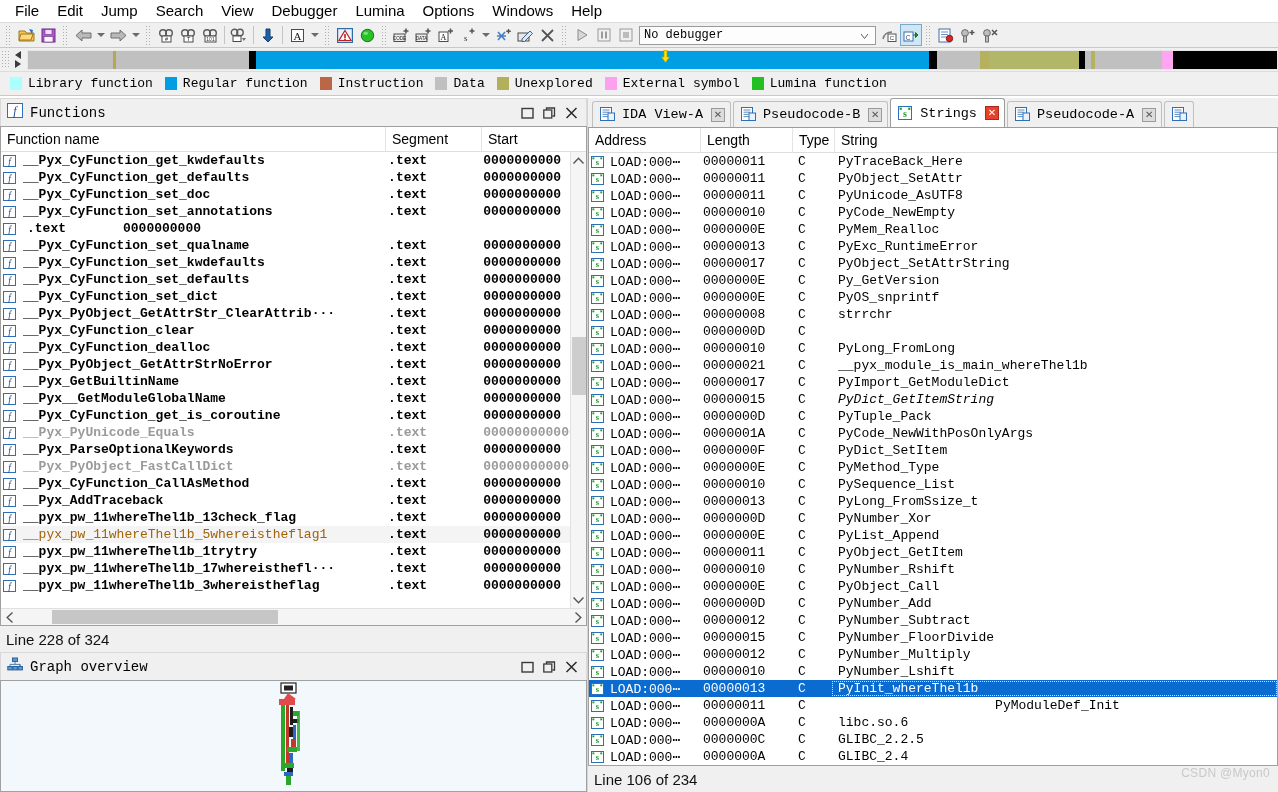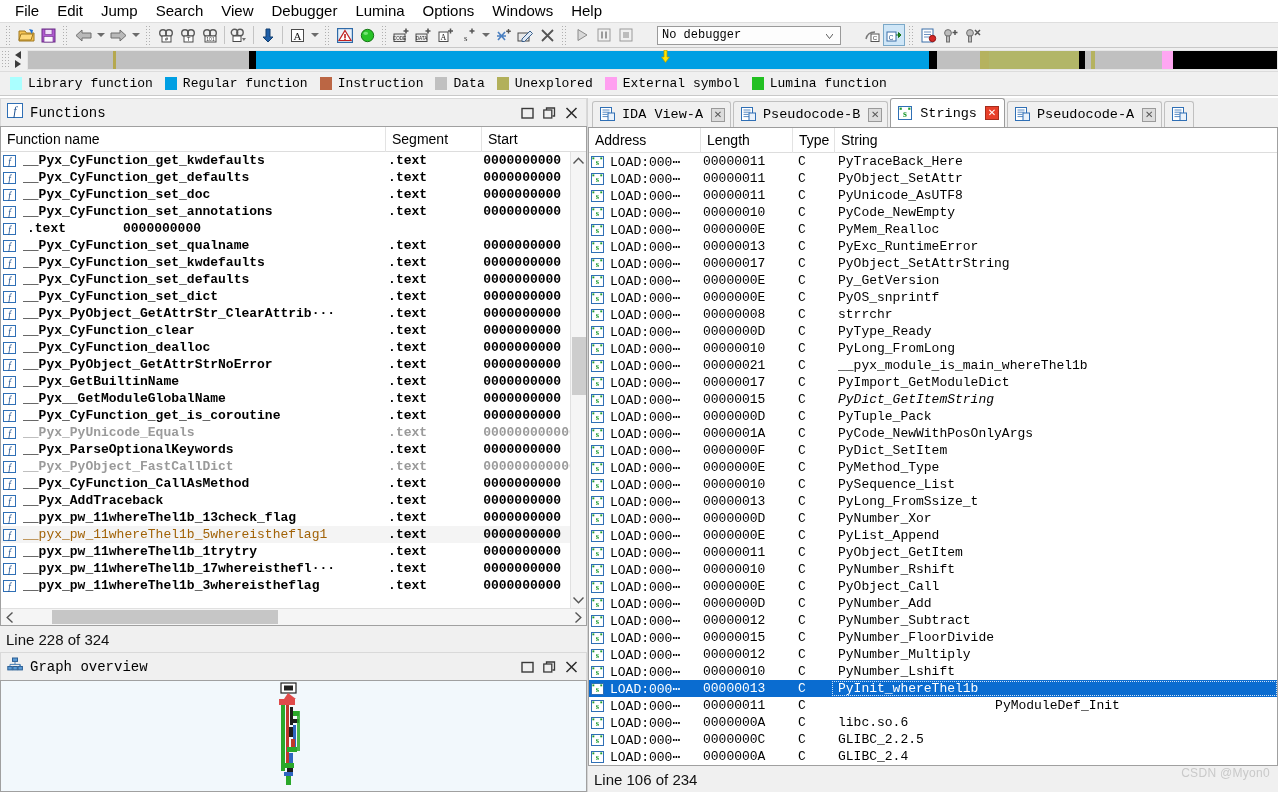--- a/index.html
+++ b/index.html
@@ -63,28 +63,28 @@
     display: flex; align-items: center; justify-content: center;
     flex: 0 0 auto;
   }
   .caret-dn {
     width: 0; height: 0;
     border-left: 4px solid transparent;
     border-right: 4px solid transparent;
     border-top: 4px solid #6b6b6b;
   }
   .dbgsel {
-    width: 184px; height: 19px;
+    width: 237px; height: 19px;
     border: 1px solid #9a9a9a;
     background: #fdfdfd;
     display: flex; align-items: center;
     font-family: "Liberation Mono", monospace;
     font-size: 12px;
     padding-left: 4px;
-    margin: 0 20px;
+    margin: 0 2px;
     position: relative;
   }
   .dbgsel .v-caret {
     position: absolute; right: 7px; top: 7px;
     width: 7px; height: 5px;
   }
 
   
   .navband-wrap {
     height: 24px;
@@ -1206,21 +1206,20 @@
                   <svg width="13" height="12" viewBox="0 0 13 12">
                     <rect x="0.5" y="0.5" width="12" height="11" fill="#fff" stroke="#2f6fb5"></rect>
                     <text x="6.5" y="9.3" font-size="8.5" text-anchor="middle" fill="#1f9b2f" font-family="Liberation Serif" font-weight="bold">s</text>
                     <rect x="1.4" y="1.4" width="1.9" height="1.9" fill="#1f9b2f"></rect>
                     <rect x="9.3" y="1.4" width="1.9" height="1.9" fill="#1f9b2f"></rect>
                   </svg>
                 </span>
                 <span class="cell" style="width: 93px; padding-left: 2px;">LOAD:000⋯</span>
                 <span class="cell" style="width: 95px; padding-left: 2px;">0000000D</span>
                 <span class="cell" style="width: 36px; padding-left: 2px;">C</span>
-                <span class="cell" style="flex: 1 1 auto; padding-left: 6px;">PyType_Ready</span>
               </div>
               <div class="row">
                 <span style="width: 14px; flex: 0 0 auto; margin: 0px 3px 0px 2px; display: flex; align-items: center;">
                   <svg width="13" height="12" viewBox="0 0 13 12">
                     <rect x="0.5" y="0.5" width="12" height="11" fill="#fff" stroke="#2f6fb5"></rect>
                     <text x="6.5" y="9.3" font-size="8.5" text-anchor="middle" fill="#1f9b2f" font-family="Liberation Serif" font-weight="bold">s</text>
                     <rect x="1.4" y="1.4" width="1.9" height="1.9" fill="#1f9b2f"></rect>
                     <rect x="9.3" y="1.4" width="1.9" height="1.9" fill="#1f9b2f"></rect>
                   </svg>
                 </span>

